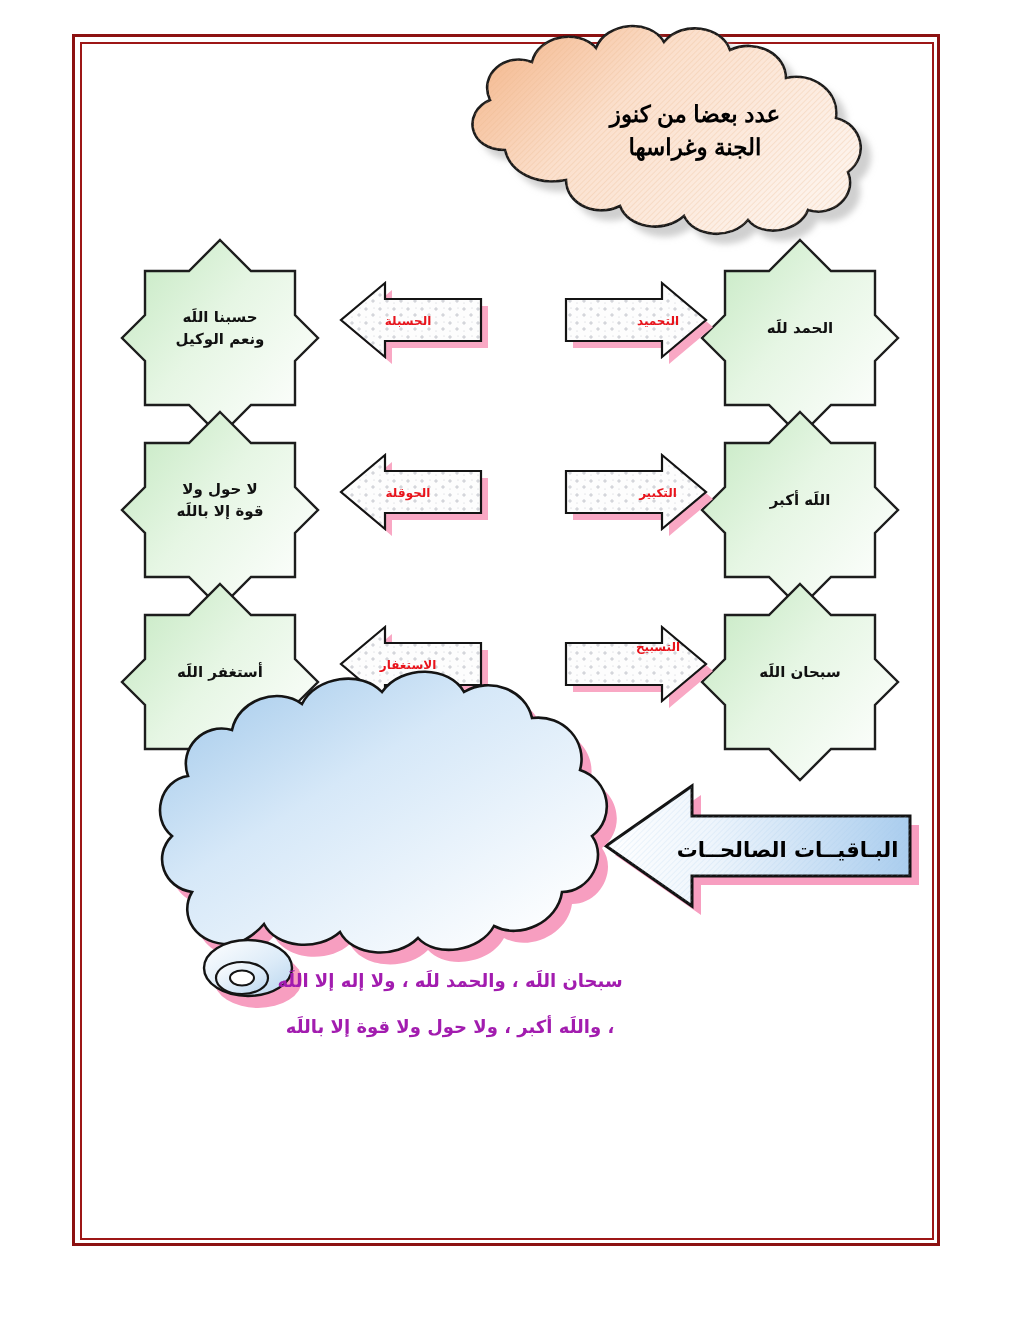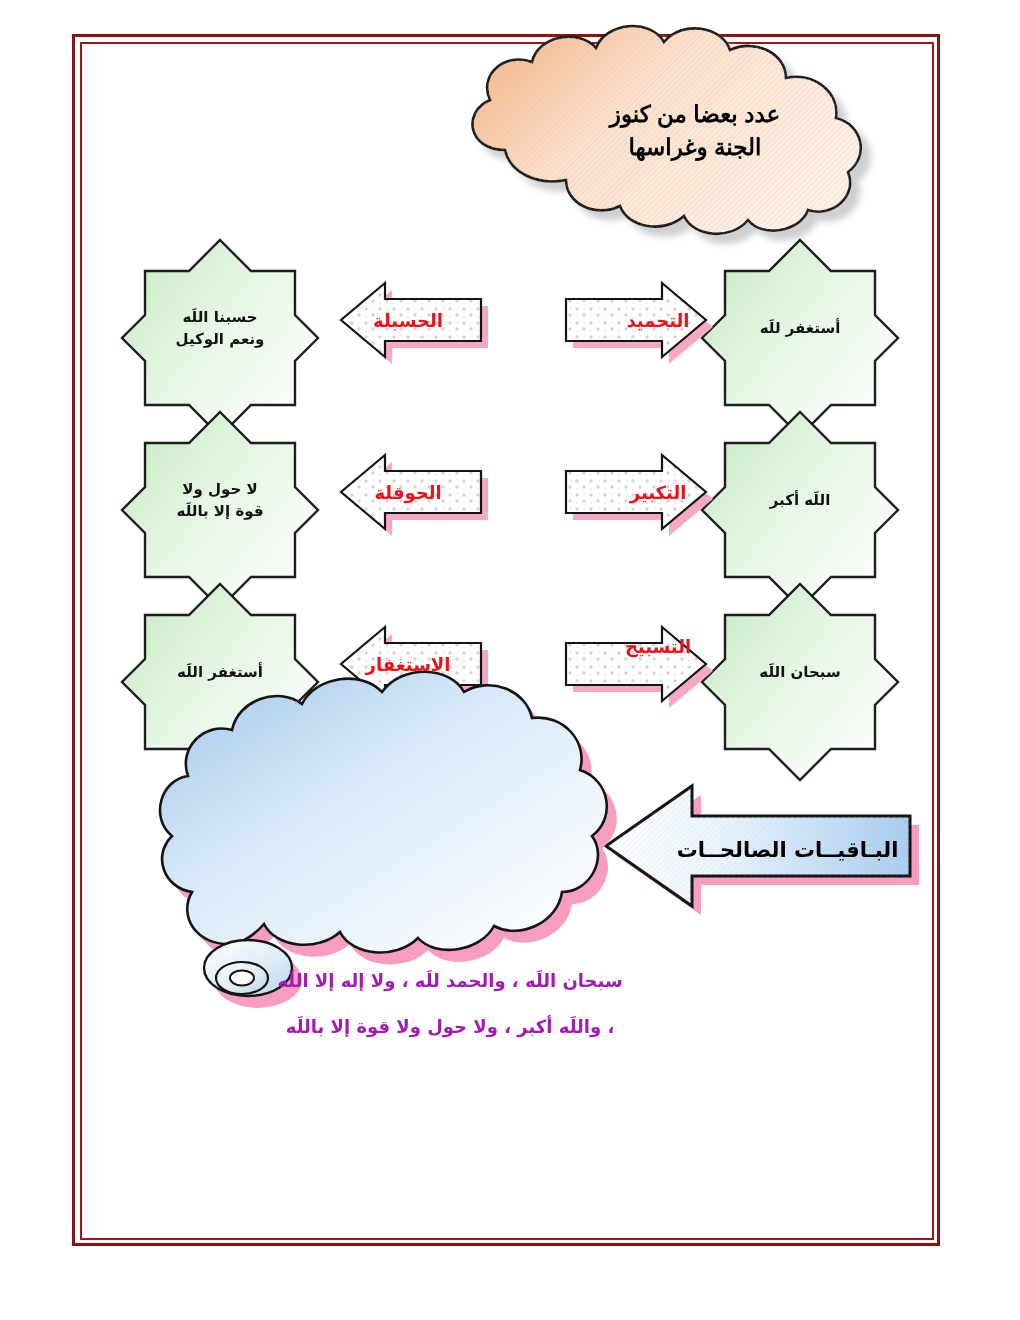--- a/index.html
+++ b/index.html
@@ -103,21 +103,21 @@
     left: 0;
     top: 0;
     width: 160px;
     height: 85px;
     display: flex;
     align-items: center;
     justify-content: center;
     direction: rtl;
     font-family: "DejaVu Sans", "Liberation Sans", sans-serif;
     font-weight: bold;
-    font-size: 18px;
+    font-size: 12px;
     color: #e8131b;
     pointer-events: none;
   }
   .arrow-label.shift-left  { padding-right: 26px; box-sizing: border-box; }
   .arrow-label.shift-right { padding-left: 24px;  box-sizing: border-box; }
 
   
   #big-arrow {
     position: absolute;
     left: 600px;
@@ -368,21 +368,21 @@
 </svg>
 
 <div id="title-cloud">
   <div class="cloud-text">
     <div>عدد بعضا من كنوز</div>
     <div>الجنة وغراسها</div>
   </div>
 </div>
 
 <div class="star-box" style="left:700px; top:238px;">
-  <div class="star-label">أستغفر للَه</div>
+  <div class="star-label">الحمد للَه</div>
 </div>
 <div class="arrow-box" style="left:566px; top:278px;">
   <div class="arrow-label shift-right">التحميد</div>
 </div>
 <div class="arrow-box" style="left:341px; top:278px;">
   <div class="arrow-label shift-left">الحسبلة</div>
 </div>
 <div class="star-box" style="left:120px; top:238px;">
   <div class="star-label">
     <div>

